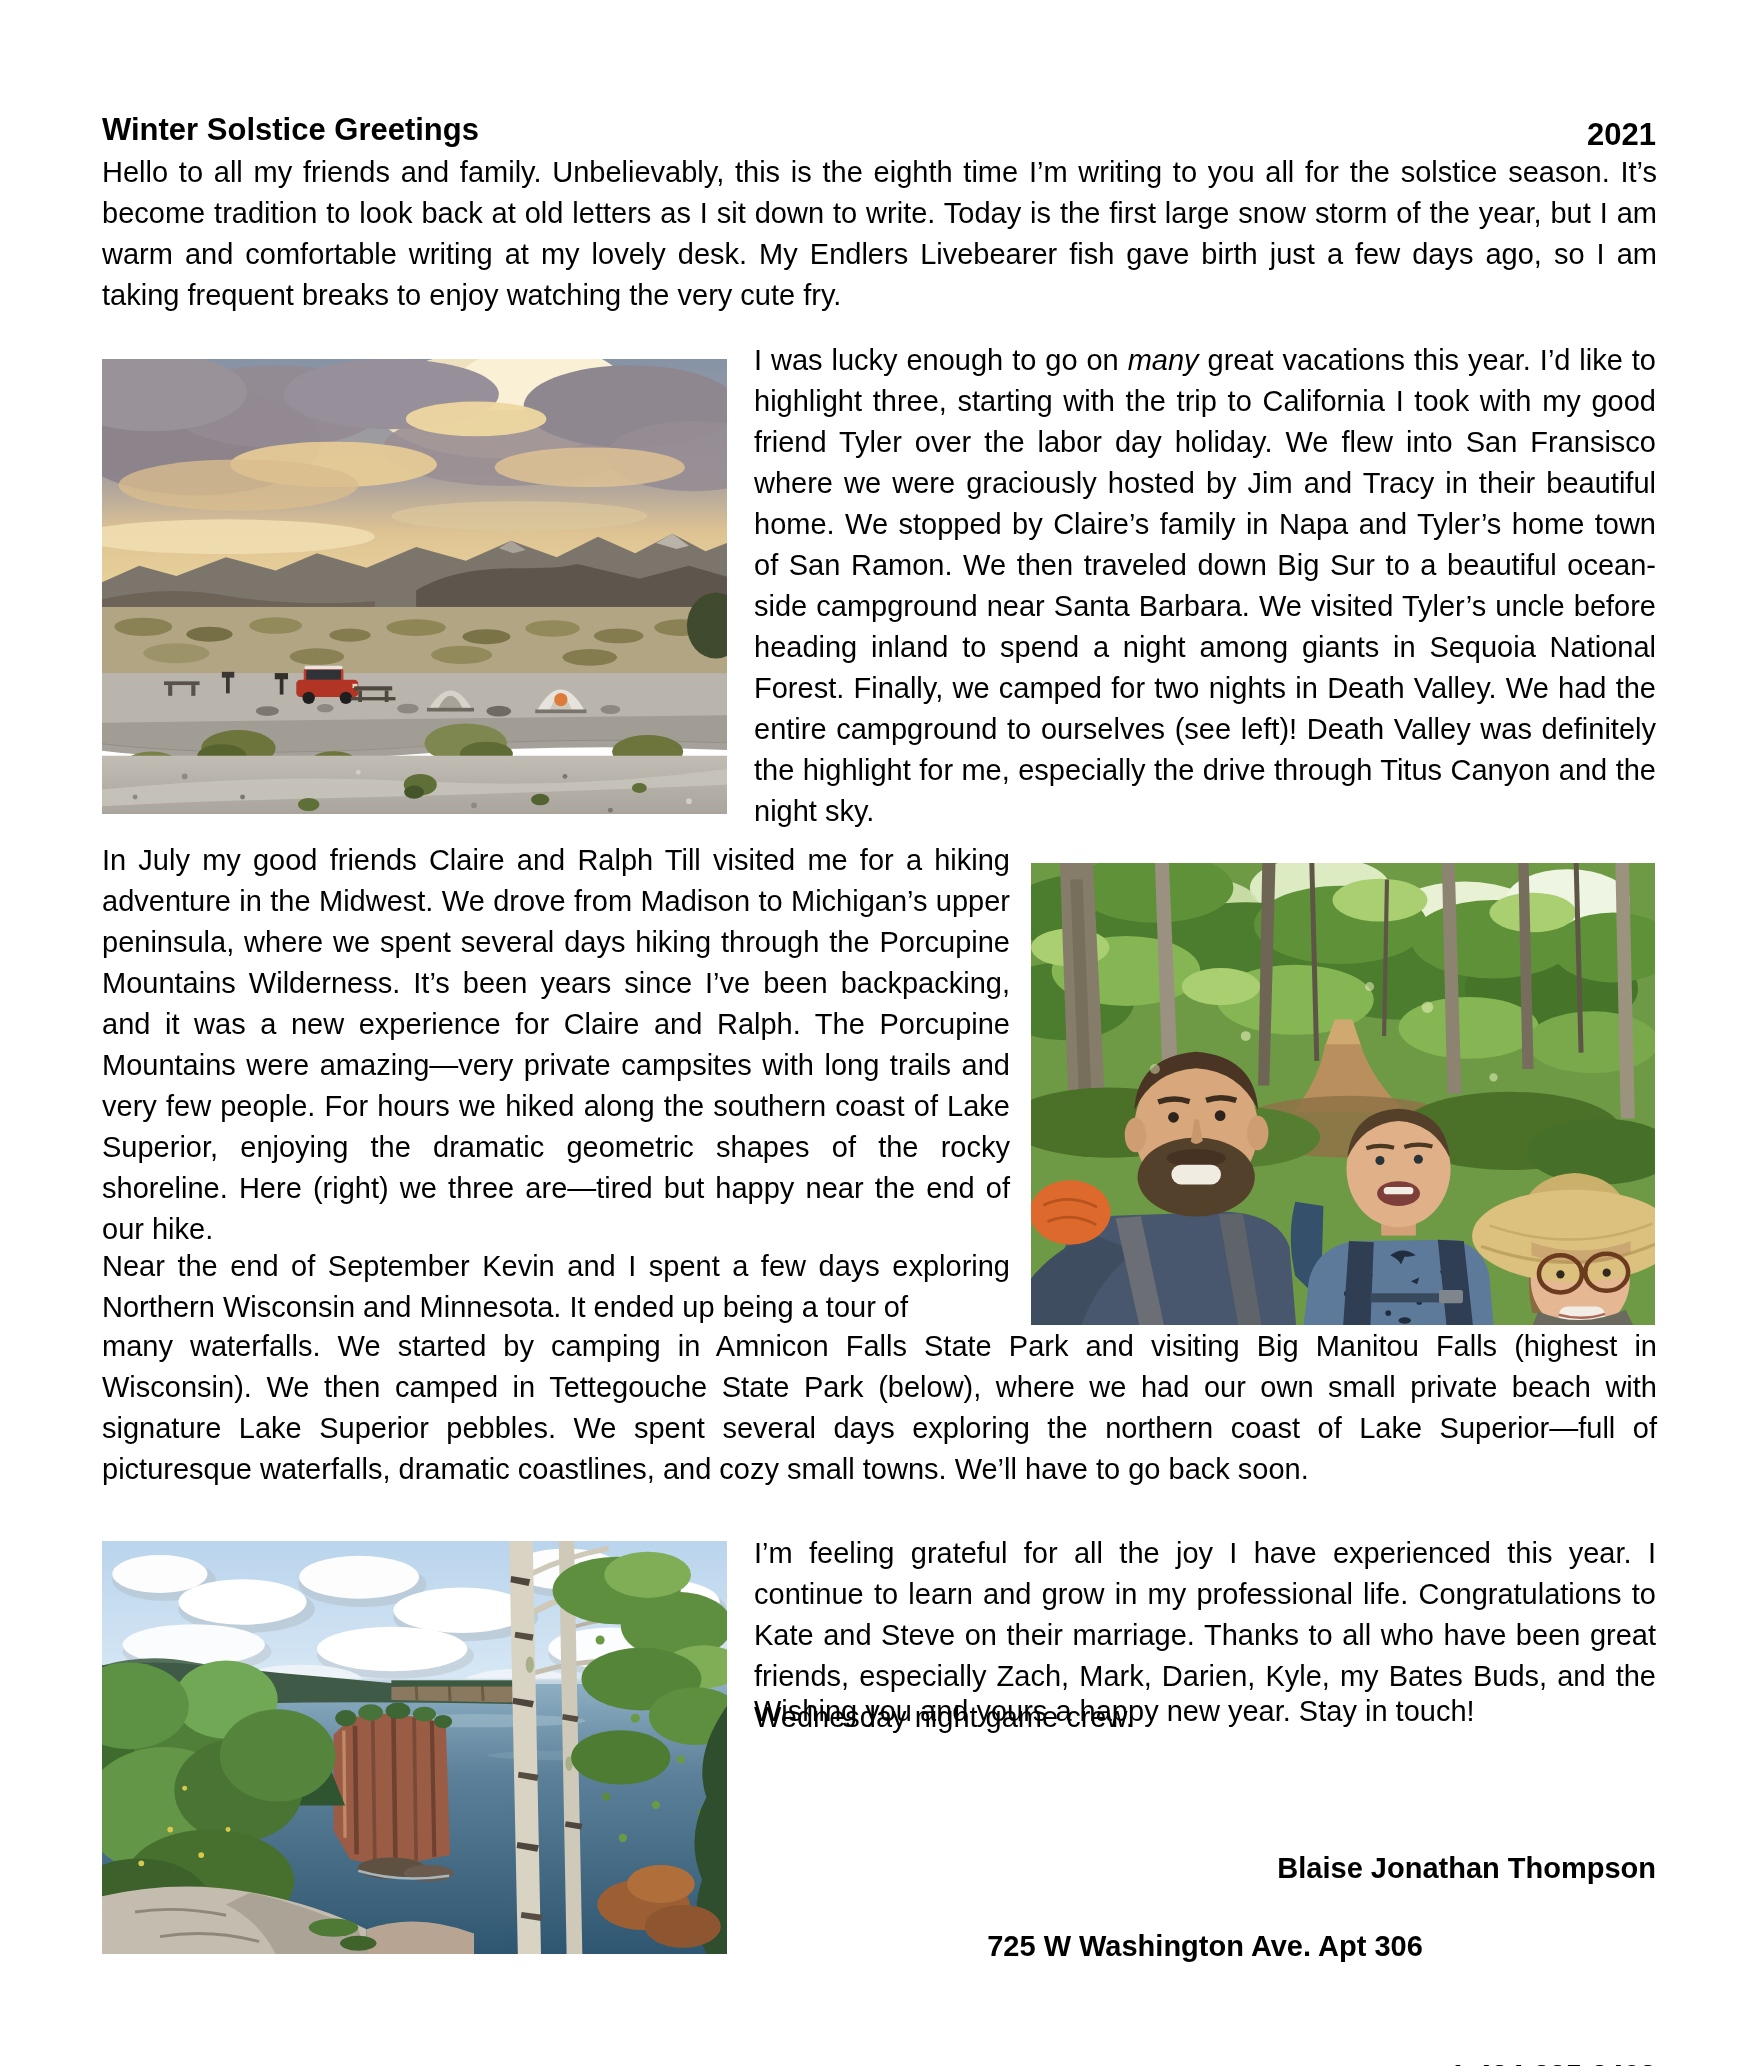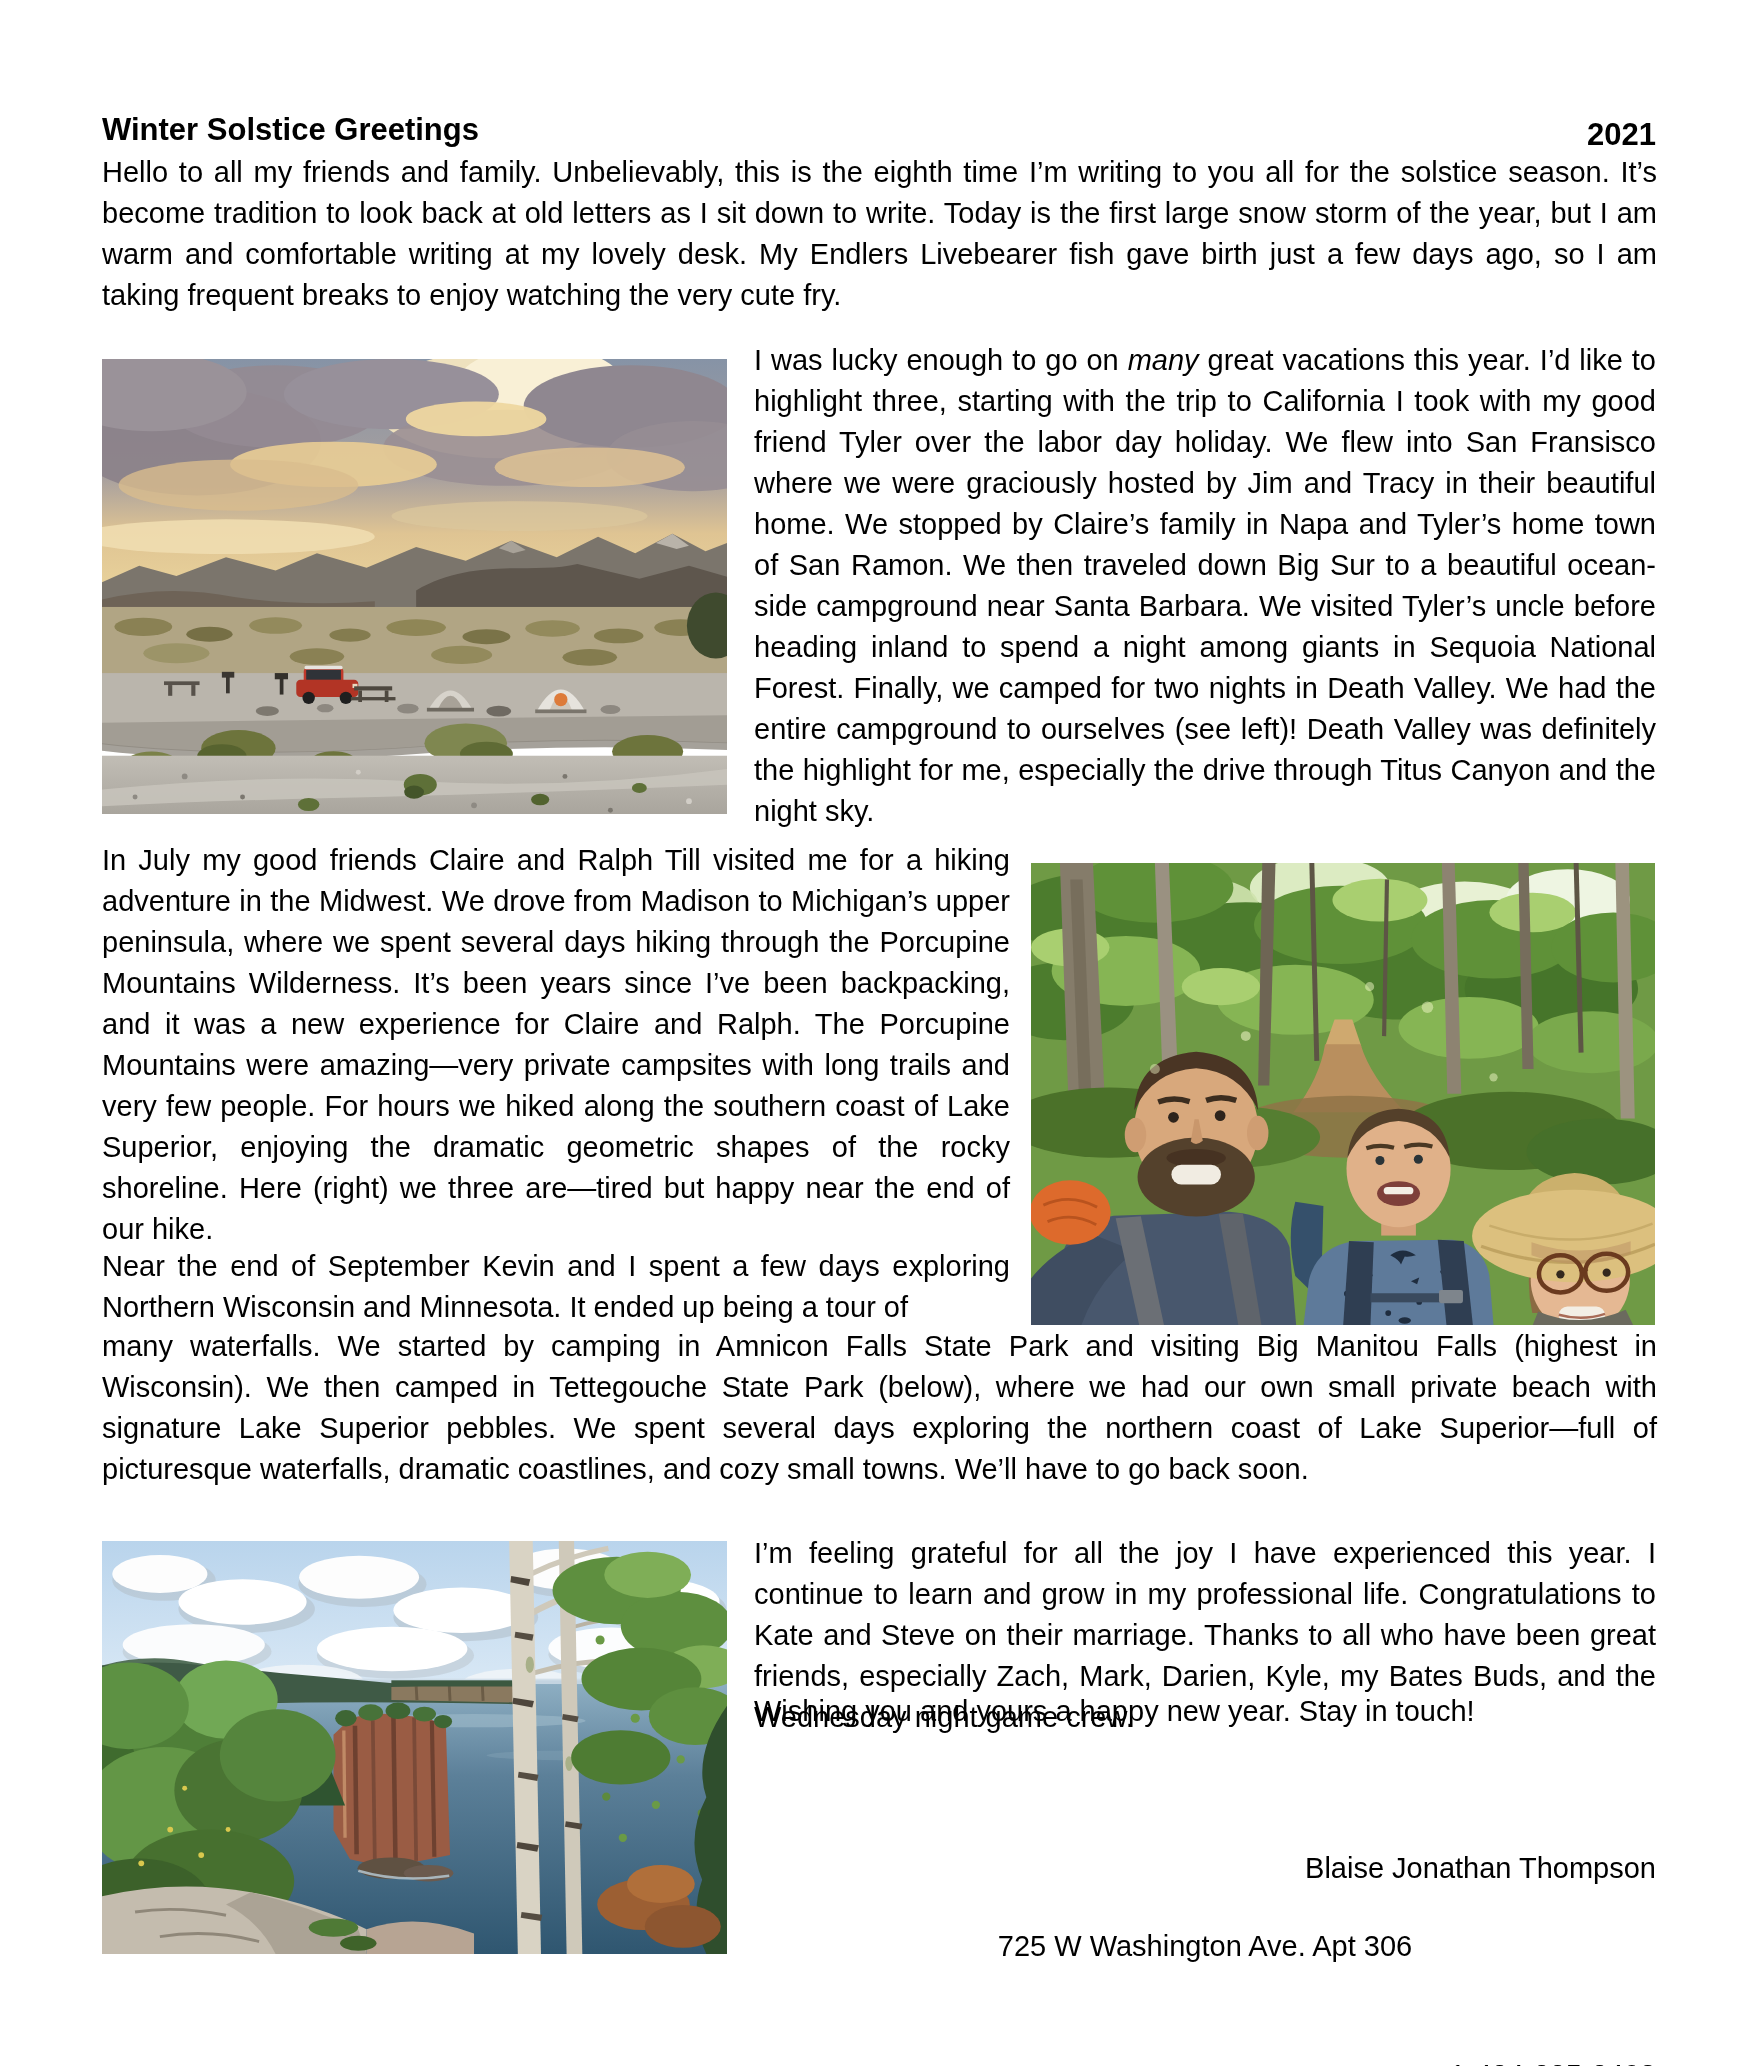--- a/index.html
+++ b/index.html
@@ -2,21 +2,21 @@
 <html lang="en" style="font-size:6.6px"><head>
 <meta charset="utf-8">
 <title>Winter Solstice Greetings 2021</title>
 <style>
   html,body{margin:0;padding:0;background:#ffffff;}
   body{width:1756px;height:2273px;position:relative;font-family:"Liberation Sans",sans-serif;color:#000;}
   .page{position:absolute;inset:0;background:#fff;}
   .para{position:absolute;margin:0;font-size:29px;line-height:41px;text-align:justify;text-justify:inter-word;hyphens:auto;-webkit-hyphens:auto;}
   .title{position:absolute;font-size:31px;line-height:41px;font-weight:bold;}
   .year{position:absolute;font-size:31px;line-height:41px;font-weight:bold;text-align:right;}
-  .rightblock{position:absolute;font-size:29px;text-align:right;}
+  .rightblock{position:absolute;font-size:29px;text-align:right;font-weight:bold;}
   .lh120{line-height:50px;}
   em{}
   figure{position:absolute;margin:0;padding:0;}
   svg{display:block;width:100%;height:100%;}
 </style>
 </head>
 <body>
 
 <div class="page">
 

